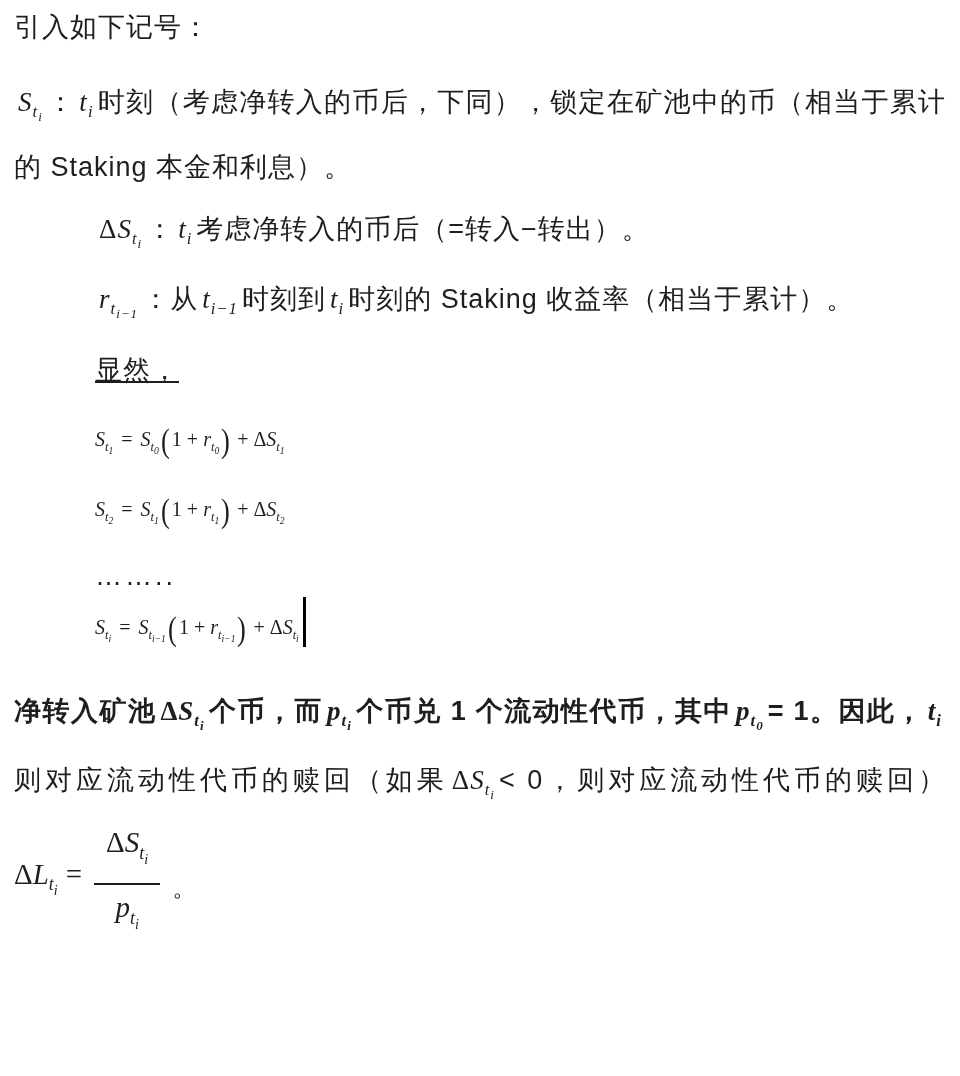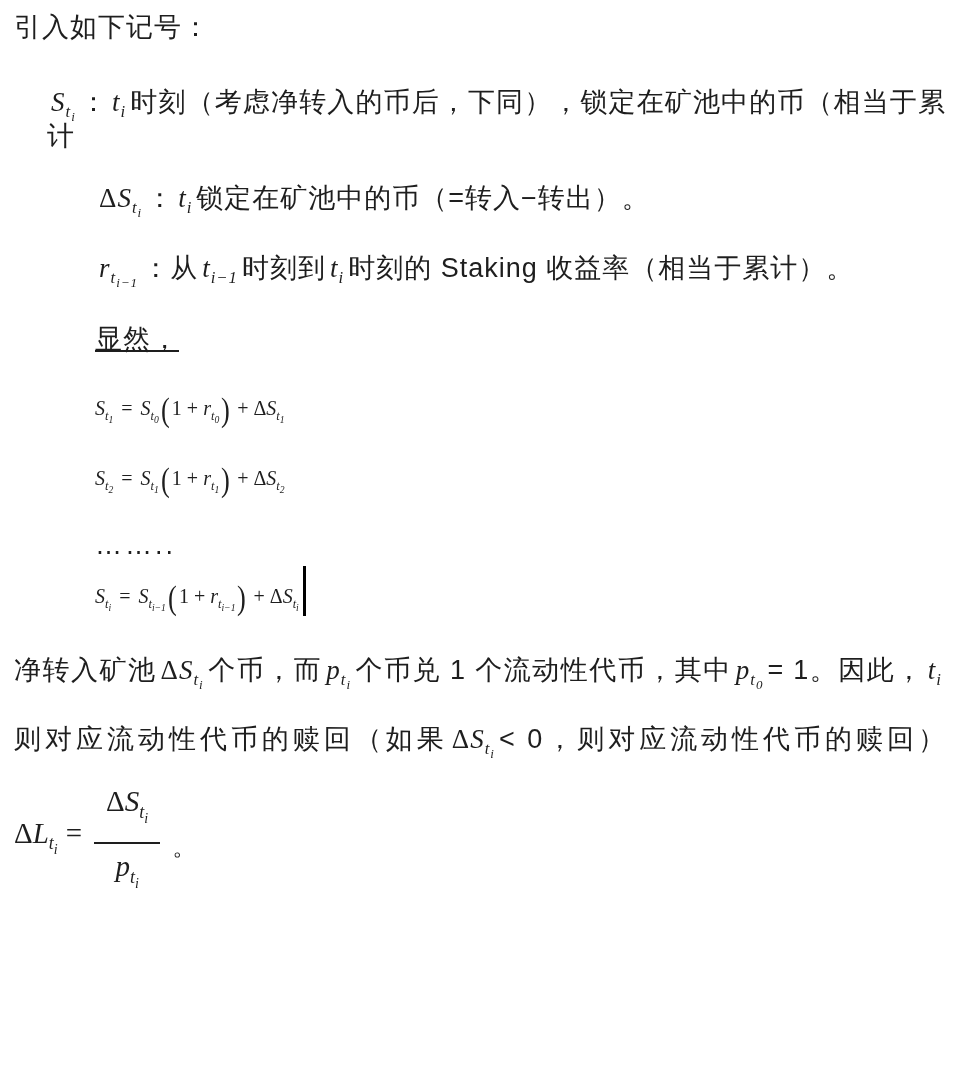--- a/index.html
+++ b/index.html
@@ -101,50 +101,53 @@
   .frac .num { padding: 2px 12px 24px; border-bottom: 2px solid #1e1e1e; }
   .frac .den { padding-top: 6px; }
   .fperiod {
     font-family: "Liberation Sans", sans-serif;
     font-size: 24px;
     margin-left: 8px;
     margin-top: 28px;
   }
   
   #intro  { margin-top: 2px; }
-  #sdef1  { margin-top: 41px; margin-left: 33px; }
+  #sdef1  { margin-top: 41px; }
   #sdef2  { margin-top: 31px; }
   #dsdef  { margin-top: 28px; }
   #rdef   { margin-top: 36px; }
   #obv    { margin-top: 37px; text-decoration: underline; }
   #f1     { margin-top: 24px; }
   #f2     { margin-top: 14px; }
   #dots   { margin-top: 22px; }
   #f3     { margin-top: 4px; }
   #pa     { margin-top: 86px; }
-  #pb     { margin-top: 27px; }
+  #pb     { margin-top: 37px; font-weight: bold; }
   #pc     { margin-top: 31px; }
   #ff     { margin-top: 25px; }
 </style>
 </head>
 <body>
 
 <div class="page">
 
   <div class="line" id="intro">
     <span class="zh">引入如下记号：</span>
   </div>
 
   <div class="line just" id="sdef1">
     <span class="im"><span class="mi">S</span><sub class="sb"><span class="mi">t</span><sub class="sb2">i</sub></sub></span><span class="zh">：</span><span class="im"><span class="mi">t</span><sub class="sb1">i</sub></span><span class="zh">时刻（考虑净转入的币后，下同），锁定在矿池中的币（相当于累计</span>
   </div>
 
+  <div class="line" id="sdef2">
+    <span class="zh">的 Staking 本金和利息）。</span>
+  </div>
 
   <div class="line indent" id="dsdef">
-    <span class="im"><span class="mu">Δ</span><span class="mi">S</span><sub class="sb"><span class="mi">t</span><sub class="sb2">i</sub></sub></span><span class="zh">：</span><span class="im"><span class="mi">t</span><sub class="sb1">i</sub></span><span class="zh">锁定在矿池中的币（=转入−转出）。</span>
+    <span class="im"><span class="mu">Δ</span><span class="mi">S</span><sub class="sb"><span class="mi">t</span><sub class="sb2">i</sub></sub></span><span class="zh">：</span><span class="im"><span class="mi">t</span><sub class="sb1">i</sub></span><span class="zh">考虑净转入的币后（=转入−转出）。</span>
   </div>
 
   <div class="line indent" id="rdef">
     <span class="im"><span class="mi">r</span><sub class="sb"><span class="mi">t</span><sub class="sb2">i−1</sub></sub></span><span class="zh">：</span><span class="zh">从</span><span class="im"><span class="mi">t</span><sub class="sb1">i−1</sub></span><span class="zh">时刻到</span><span class="im"><span class="mi">t</span><sub class="sb1">i</sub></span><span class="zh">时刻的 Staking 收益率（相当于累计）。</span>
   </div>
 
   <div class="line indent" id="obv">
     <span class="zh">显然，</span>
   </div>
 

